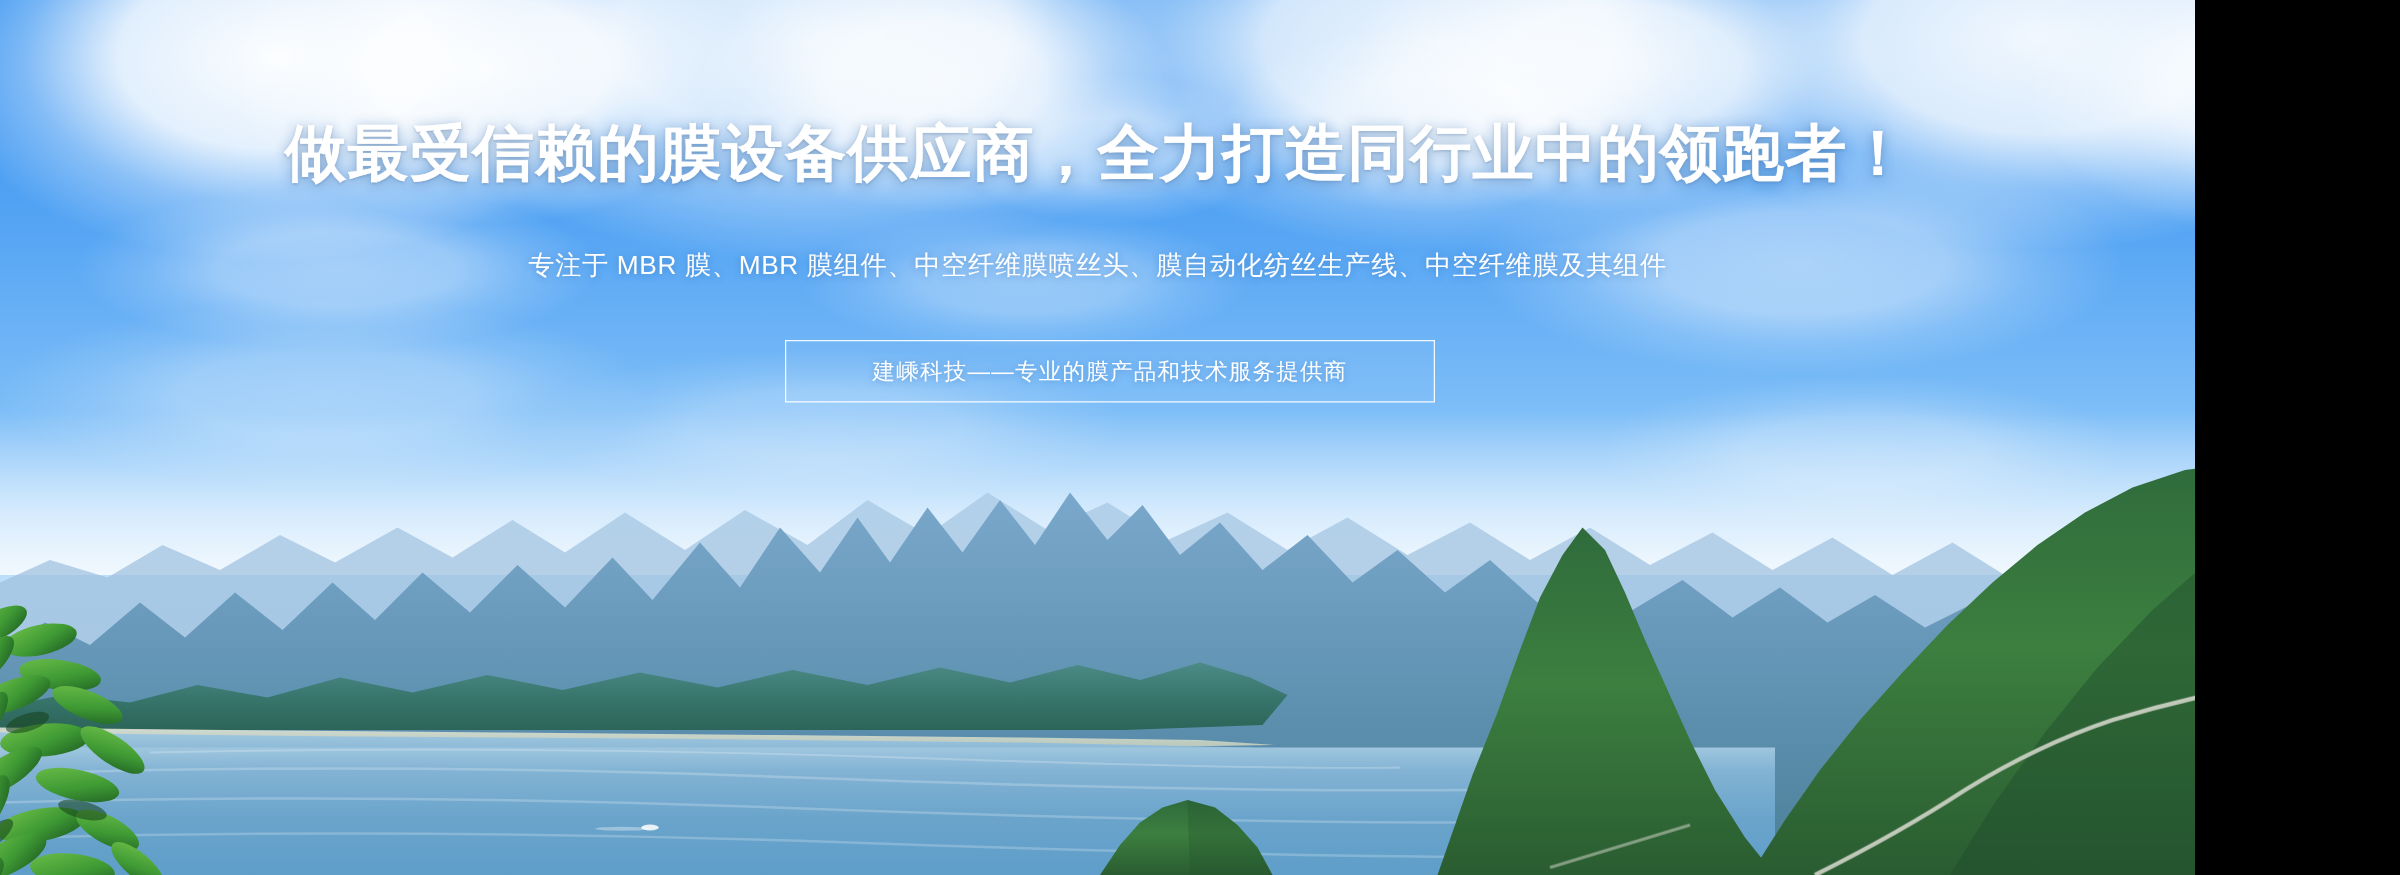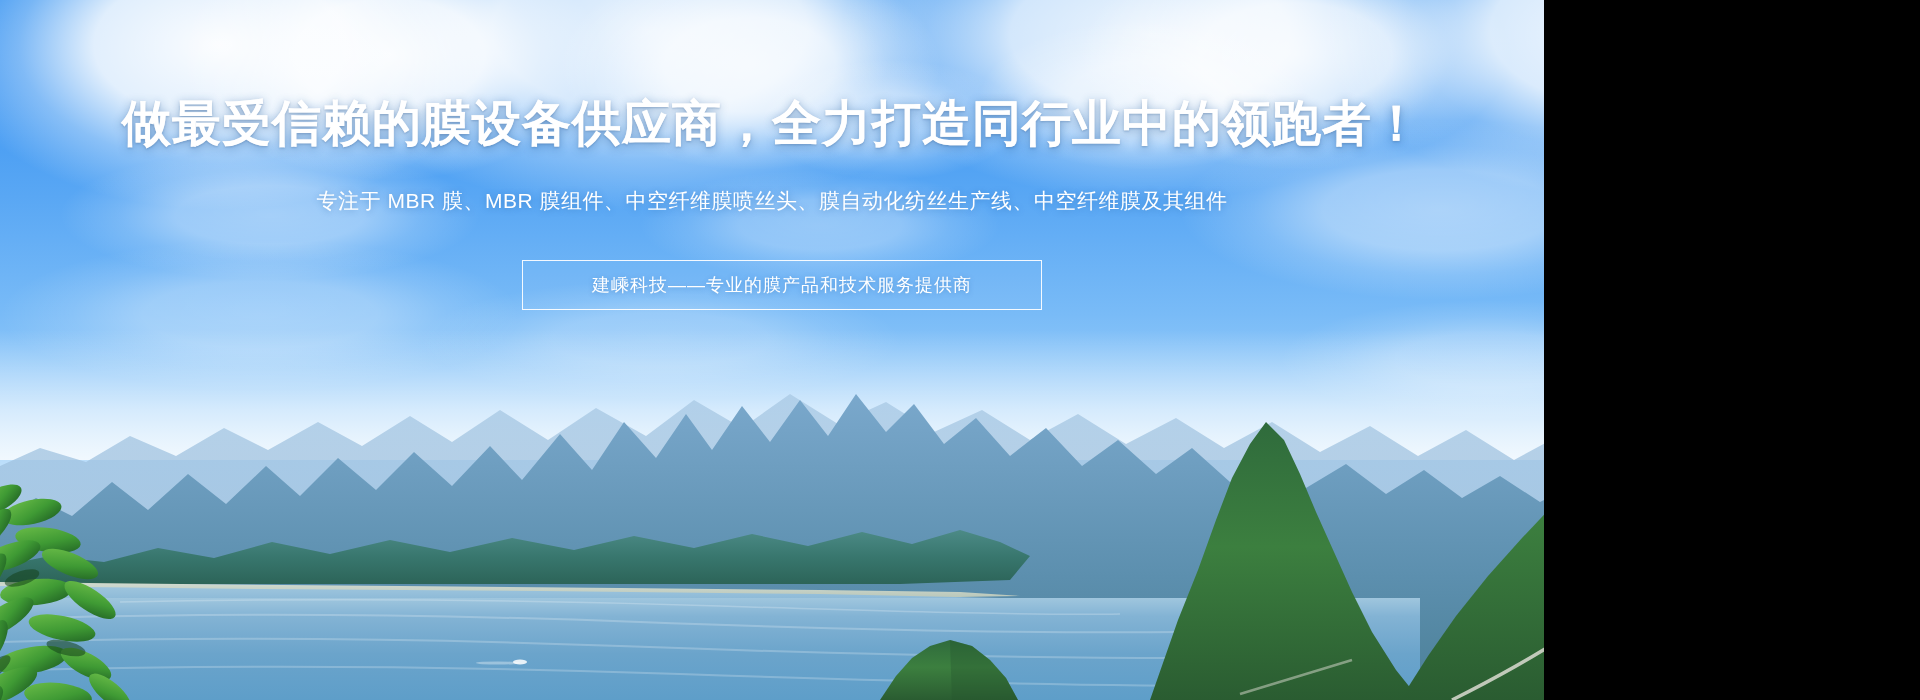--- a/index.html
+++ b/index.html
@@ -5,21 +5,21 @@
 <style>
   html, body {
     margin: 0;
     padding: 0;
     background: #000;
   }
   * { box-sizing: border-box; }
 
   .banner {
     position: relative;
-    width: 1544px;
+    width: 1756px;
     height: 700px;
     overflow: hidden;
     font-family: "Liberation Sans", "DejaVu Sans", sans-serif;
   }
 
   
   .sky {
     position: absolute;
     inset: 0;
     background:
@@ -93,21 +93,21 @@
     letter-spacing: 1px;
     color: #ffffff;
     text-shadow:
       0 0 1px rgba(255,255,255,.9),
       0 2px 10px rgba(22,82,150,.45),
       0 1px 2px rgba(20,70,130,.35);
     white-space: nowrap;
   }
 
   .subtitle {
-    margin: 1px;
+    margin: 13px;
     padding-top: 36px;
     font-size: 21px;
     line-height: 1.4;
     font-weight: 400;
     letter-spacing: .5px;
     color: #ffffff;
     text-shadow: 0 1px 6px rgba(30,90,160,.40);
     white-space: nowrap;
   }
 

